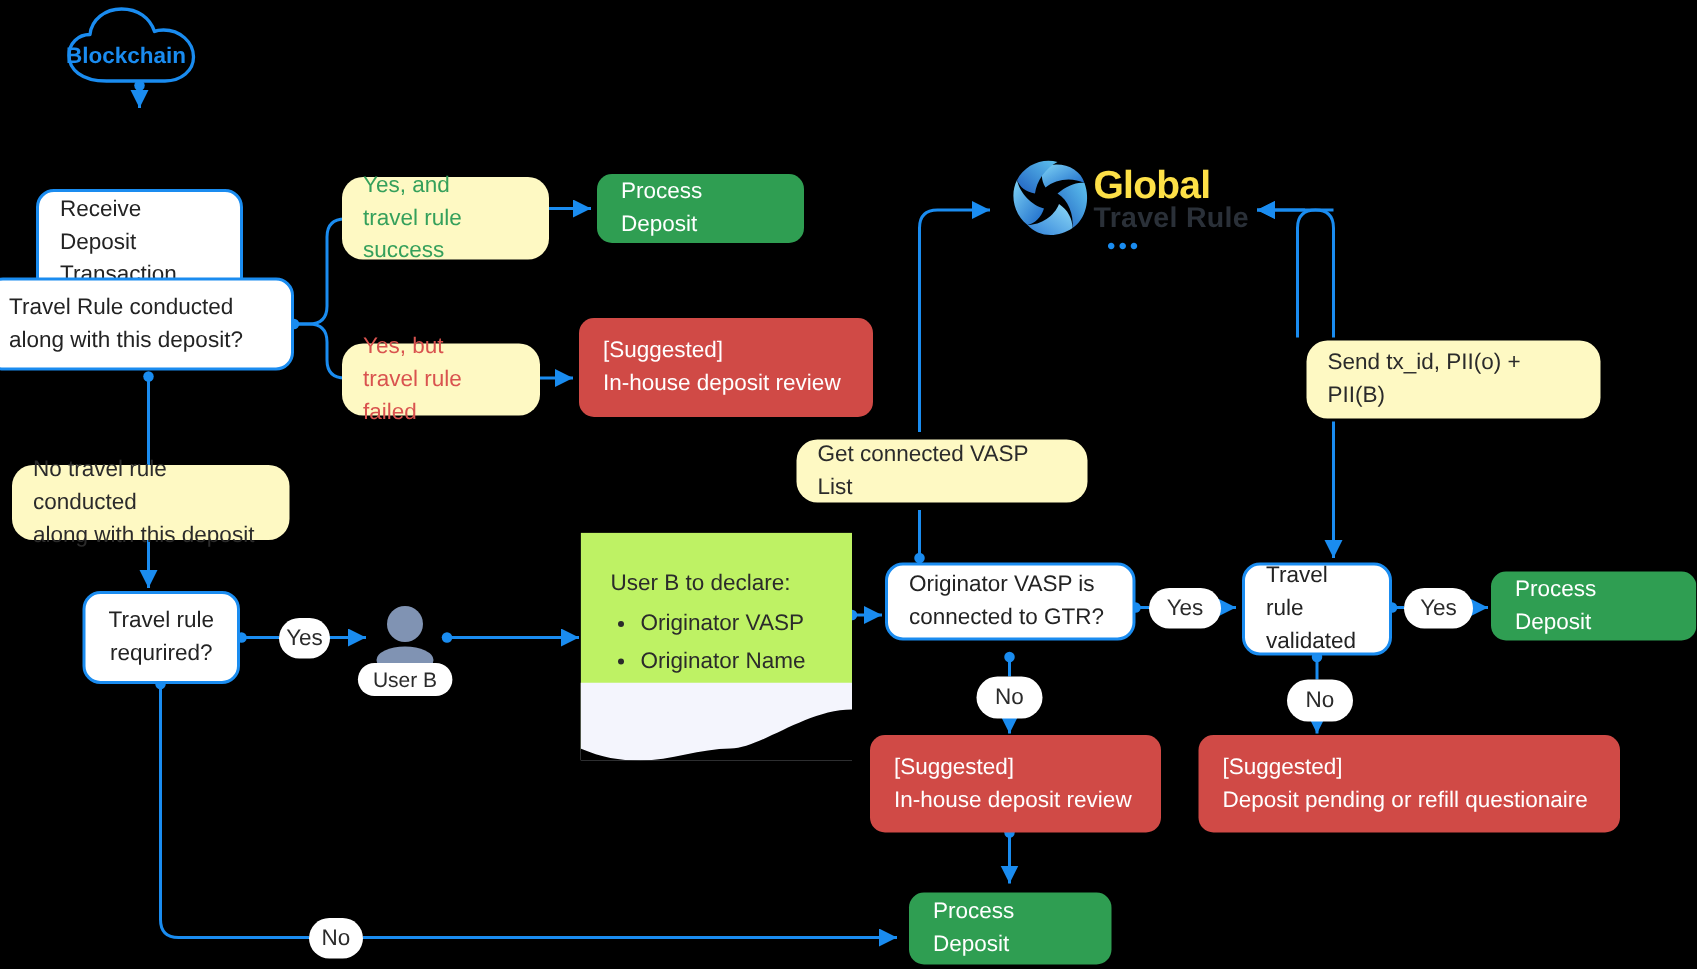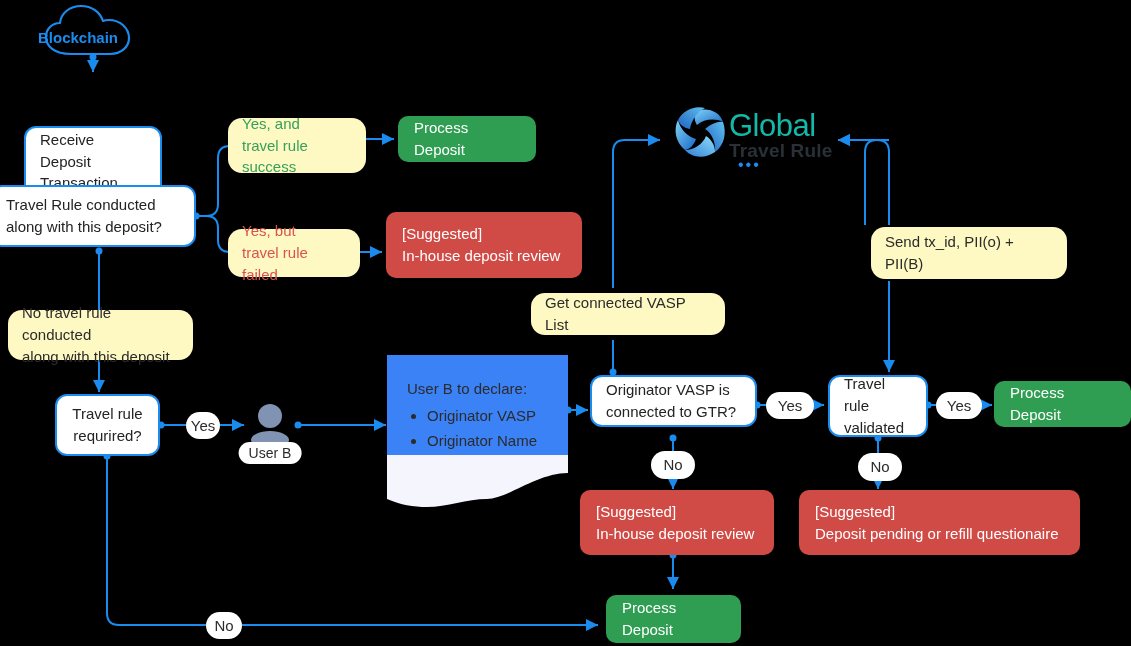--- a/index.html
+++ b/index.html
@@ -65,21 +65,21 @@
     background: #d04a46;
     border-radius: 10px;
     color: #ffffff;
     padding: 20px 16px;
   }
   .txt-green { color: #35a05b; }
   .txt-red   { color: #d9534f; }
 
   .note {
     position: absolute;
-    background: #3b82f6;
+    background: #bef264;
     color: #2b2b2b;
     font-size: 15px;
     line-height: 1.55;
     padding: 22px 20px 0 20px;
     box-sizing: border-box;
   }
   .note ul {
     margin: 4px 0 0 0;
     padding-left: 20px;
   }
@@ -108,43 +108,44 @@
     display: flex;
     align-items: center;
     gap: 8px;
   }
   .gtr-text {
     display: flex;
     flex-direction: column;
     line-height: 1.0;
   }
   .gtr-top {
-    font-size: 31px;
-    font-weight: normal;
-    color: #14b8a6;
+    font-size: 26px;
+    font-weight: bold;
+    color: #fde047;
     letter-spacing: -0.5px;
   }
   .gtr-sub {
     font-size: 19px;
     font-weight: bold;
     color: #2a3038;
     letter-spacing: 0.2px;
   }
   .gtr-dots {
     position: absolute;
     left: 68px;
     top: 58px;
     color: #1a8cf0;
     font-size: 16px;
     letter-spacing: 2px;
   }
   .cloud-label {
     position: absolute;
     left: 0; top: 0;
     width: 100%;
+    text-align: center;
     font-size: 15px;
     font-weight: bold;
     color: #1a8cf0;
   }
 </style>
 </head>
 <body>
 
 <div id="canvas">
 

